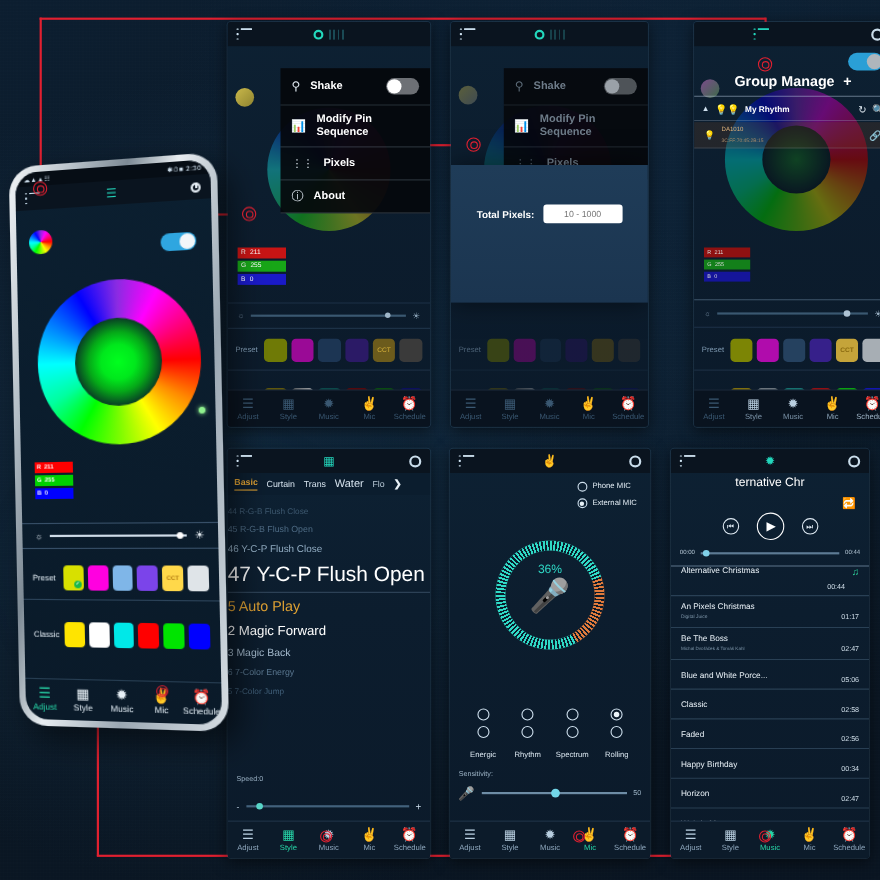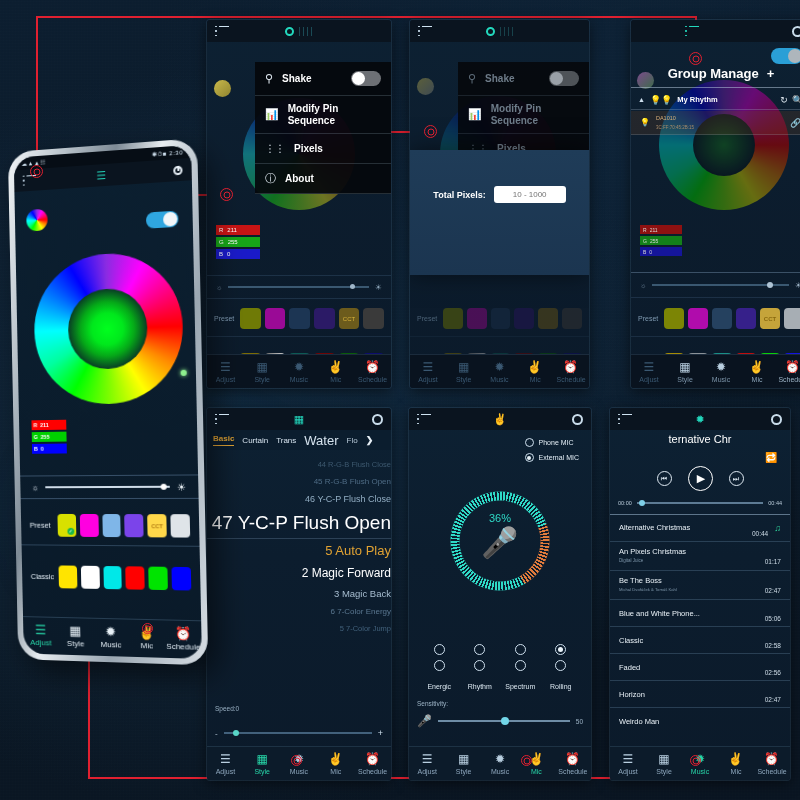--- a/index.html
+++ b/index.html
@@ -381,26 +381,26 @@
           <i></i>
         </span>
       <span class="mid" style="color:#23d8bd;font-size:11px">▦</span>
       <span class="gear"></span>
     </div>
 
     <div style="position:absolute;left:0;right:0;top:22px;height:20px;display:flex;align-items:center;padding:0 6px;gap:8px;background:#0b1d2e">
       <span style="color:#e0a233;font-size:8px;font-weight:bold;border-bottom:1.5px solid #e0a233;padding-bottom:2px">Basic</span>
       <span style="color:#d6e3ee;font-size:8px">Curtain</span>
       <span style="color:#d6e3ee;font-size:8px">Trans</span>
-      <span style="color:#d6e3ee;font-size:13px">Water</span>
+      <span style="color:#d6e3ee;font-size:10px">Water</span>
       <span style="color:#b7c8d6;font-size:8px">Flo</span>
       <span style="color:#e8f0f6;font-size:9px;font-weight:bold">❯</span>
     </div>
 
-    <div style="position:absolute;left:0;right:0;top:48px;text-align:right">
+    <div style="position:absolute;left:0;right:0;top:48px;text-align:left">
       <div style="color:#3d586f;font-size:7.5px;padding:4px 0">44 R-G-B Flush Close</div>
       <div style="color:#4e6b84;font-size:8px;padding:4px 0">45 R-G-B Flush Open</div>
       <div style="color:#93aec4;font-size:9px;padding:4px 0">46 Y-C-P Flush Close</div>
       <div style="color:#ffffff;font-size:19px;padding:4px 0;border-bottom:1px solid rgba(120,150,180,.3)">47 Y-C-P Flush Open</div>
       <div style="color:#e0a233;font-size:13px;padding:4px 0">5 Auto Play</div>
       <div style="color:#ffffff;font-size:12px;padding:4px 0">2 Magic Forward</div>
       <div style="color:#a7bdd0;font-size:9.5px;padding:4px 0">3 Magic Back</div>
       <div style="color:#5a7governor;color:#5a7790;font-size:8px;padding:4px 0">6 7-Color Energy</div>
       <div style="color:#41607a;font-size:7.5px;padding:4px 0">5 7-Color Jump</div>
     </div>
@@ -529,21 +529,21 @@
 
     <div style="position:absolute;left:8px;right:8px;top:92px;display:flex;align-items:center;gap:5px">
       <span style="color:#b9cbd9;font-size:5.5px">00:00</span>
       <span style="flex:1;height:1.5px;background:#5d7b94;position:relative">
         <span style="position:absolute;left:2%;top:-2.5px;width:6px;height:6px;border-radius:50%;background:#7fd0e8"></span>
       </span>
       <span style="color:#b9cbd9;font-size:5.5px">00:44</span>
     </div>
 
     <div style="position:absolute;left:0;right:0;top:106px;bottom:34px;border-top:1.5px solid rgba(160,190,215,.55);overflow:hidden">
-      <div style="display:flex;align-items:center;height:27px;padding:0 9px;border-bottom:1px solid rgba(110,145,175,.3)">
+      <div style="display:flex;height:27px;padding:0 9px;border-bottom:1px solid rgba(110,145,175,.3)">
         <span style="flex:1;line-height:8px">
             <span style="display:block;color:#e9f1f7;font-size:7.5px">Alternative Christmas</span>
           </span>
         <span style="color:#cfdde8;font-size:6.5px;width:24px;text-align:right;align-self:flex-end;margin-bottom:4px">00:44</span>
         <span style="color:#2fd9a0;font-size:9px;margin-left:6px">♫</span>
       </div>
       <div style="display:flex;align-items:center;height:29px;padding:0 9px;border-bottom:1px solid rgba(110,145,175,.3)">
         <span style="flex:1;line-height:8px">
           <span style="display:block;color:#e9f1f7;font-size:7.5px">An Pixels Christmas</span>
           <span style="display:block;color:#7d95a9;font-size:4.5px;margin-top:1px">Digital Juice</span>
@@ -551,30 +551,34 @@
         <span style="color:#cfdde8;font-size:6.5px;width:24px;text-align:right;align-self:flex-end;margin-bottom:5px">01:17</span>
       </div>
       <div style="display:flex;align-items:center;height:29px;padding:0 9px;border-bottom:1px solid rgba(110,145,175,.3)">
         <span style="flex:1;line-height:8px">
           <span style="display:block;color:#e9f1f7;font-size:7.5px">Be The Boss</span>
           <span style="display:block;color:#7d95a9;font-size:4.2px;margin-top:1px">Michal Dvořáček &amp; Tomáš Kahl</span>
         </span>
         <span style="color:#cfdde8;font-size:6.5px;width:24px;text-align:right;align-self:flex-end;margin-bottom:5px">02:47</span>
       </div>
       <div style="display:flex;align-items:center;height:27px;padding:0 9px;border-bottom:1px solid rgba(110,145,175,.3)">
-        <span style="flex:1;color:#e9f1f7;font-size:7.5px">Blue and White Phone...</span>
+        <span style="flex:1;color:#e9f1f7;font-size:7.5px">Blue and White Porce...</span>
         <span style="color:#cfdde8;font-size:6.5px;width:24px;text-align:right;align-self:flex-end;margin-bottom:4px">05:06</span>
       </div>
       <div style="display:flex;align-items:center;height:27px;padding:0 9px;border-bottom:1px solid rgba(110,145,175,.3)">
         <span style="flex:1;color:#e9f1f7;font-size:7.5px">Classic</span>
         <span style="color:#cfdde8;font-size:6.5px;width:24px;text-align:right;align-self:flex-end;margin-bottom:4px">02:58</span>
       </div>
       <div style="display:flex;align-items:center;height:27px;padding:0 9px;border-bottom:1px solid rgba(110,145,175,.3)">
         <span style="flex:1;color:#e9f1f7;font-size:7.5px">Faded</span>
         <span style="color:#cfdde8;font-size:6.5px;width:24px;text-align:right;align-self:flex-end;margin-bottom:4px">02:56</span>
+      </div>
+      <div style="display:flex;align-items:center;height:27px;padding:0 9px;border-bottom:1px solid rgba(110,145,175,.3)">
+        <span style="flex:1;color:#e9f1f7;font-size:7.5px">Happy Birthday</span>
+        <span style="color:#cfdde8;font-size:6.5px;width:24px;text-align:right;align-self:flex-end;margin-bottom:4px">00:34</span>
       </div>
       <div style="display:flex;align-items:center;height:27px;padding:0 9px;border-bottom:1px solid rgba(110,145,175,.3)">
         <span style="flex:1;color:#e9f1f7;font-size:7.5px">Horizon</span>
         <span style="color:#cfdde8;font-size:6.5px;width:24px;text-align:right;align-self:flex-end;margin-bottom:4px">02:47</span>
       </div>
       <div style="display:flex;align-items:center;height:27px;padding:0 9px">
         <span style="flex:1;color:#e9f1f7;font-size:7.5px">Weirdo Man</span>
 
       </div>
     </div>

